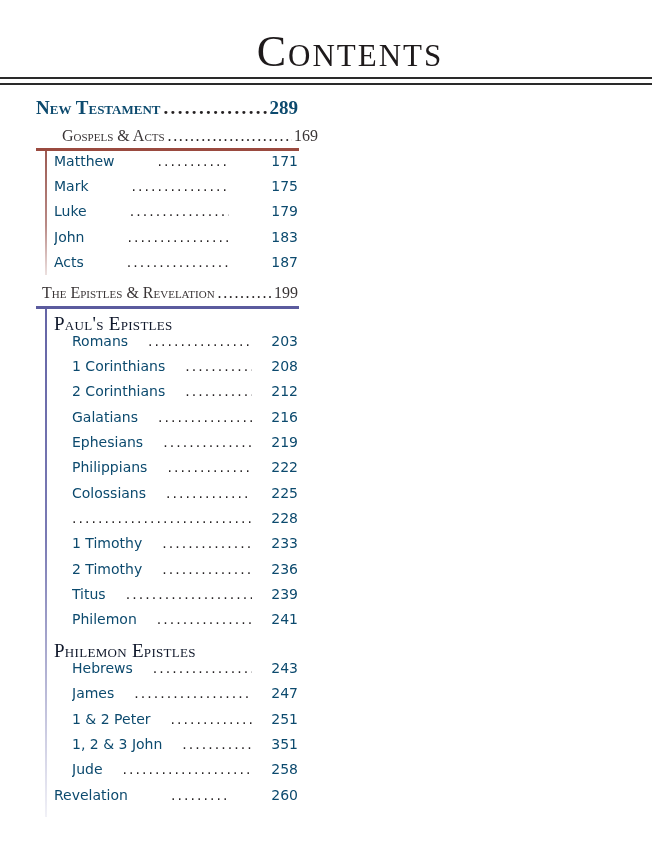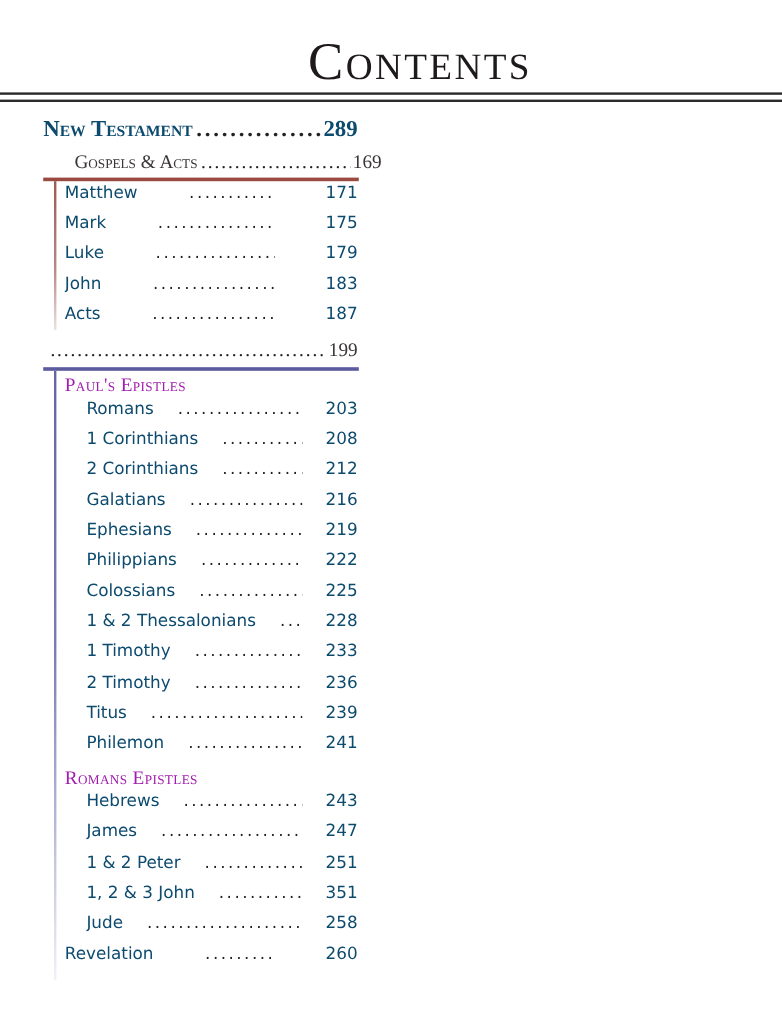--- a/index.html
+++ b/index.html
@@ -32,21 +32,21 @@
   .underline-purple { position: absolute; left: 36px; top: 306px; width: 263px; height: 3px; background: #5b5b9e; }
 
   .vbar-brown { position: absolute; left: 45px; top: 151px; width: 2px; height: 124px;
     background: linear-gradient(to bottom, #9c5a52 0%, #b98a86 60%, #ece0df 100%); }
   .vbar-purple { position: absolute; left: 45px; top: 309px; width: 2px; height: 508px;
     background: linear-gradient(to bottom, #6565a6 0%, #7a7ab4 45%, #b9b9d7 75%, #f1f1f7 100%); }
 
   .subhead {
     position: absolute; left: 54px;
     font-family: "Liberation Serif", "DejaVu Serif", serif; font-variant: small-caps;
-    font-size: 16px; color: #a21caf; letter-spacing: 0.3px;
+    font-size: 19px; color: #0f172a; letter-spacing: 0.3px;
   }
   .item-l1 { left: 54px; width: 244px; gap: 40px; }
   .item-l2 { left: 72px; width: 226px; gap: 17px; }
 </style>
 </head>
 <body>
 
 <div class="title">Contents</div>
 <div class="rule r1"></div>
 <div class="rule r2"></div>
@@ -85,20 +85,21 @@
   <span class="dots"></span>
   <span class="page">183</span>
 </div>
 <div class="toc-row item-l1" style="top:254px">
   <span class="label">Acts</span>
   <span class="dots"></span>
   <span class="page">187</span>
 </div>
 
 <div class="toc-row section-row epistles-row">
+  <span class="label">The Epistles &amp; Revelation</span>
   <span class="dots"></span>
   <span class="page">199</span>
 </div>
 <div class="underline-purple"></div>
 <div class="vbar-purple"></div>
 
 <div class="subhead" style="top:313px">Paul's Epistles</div>
 
 <div class="toc-row item-l2" style="top:333px">
   <span class="label">Romans</span>
@@ -129,21 +130,20 @@
   <span class="label">Philippians</span>
   <span class="dots"></span>
   <span class="page">222</span>
 </div>
 <div class="toc-row item-l2" style="top:485px">
   <span class="label">Colossians</span>
   <span class="dots"></span>
   <span class="page">225</span>
 </div>
 <div class="toc-row item-l2" style="top:510px">
-  <span class="label">1 &amp; 2 Thessalonians</span>
   <span class="dots"></span>
   <span class="page">228</span>
 </div>
 <div class="toc-row item-l2" style="top:535px">
   <span class="label">1 Timothy</span>
   <span class="dots"></span>
   <span class="page">233</span>
 </div>
 <div class="toc-row item-l2" style="top:561px">
   <span class="label">2 Timothy</span>
@@ -154,21 +154,21 @@
   <span class="label">Titus</span>
   <span class="dots"></span>
   <span class="page">239</span>
 </div>
 <div class="toc-row item-l2" style="top:611px">
   <span class="label">Philemon</span>
   <span class="dots"></span>
   <span class="page">241</span>
 </div>
 
-<div class="subhead" style="top:640px">Romans Epistles</div>
+<div class="subhead" style="top:640px">Philemon Epistles</div>
 
 <div class="toc-row item-l2" style="top:660px">
   <span class="label">Hebrews</span>
   <span class="dots"></span>
   <span class="page">243</span>
 </div>
 <div class="toc-row item-l2" style="top:685px">
   <span class="label">James</span>
   <span class="dots"></span>
   <span class="page">247</span>

